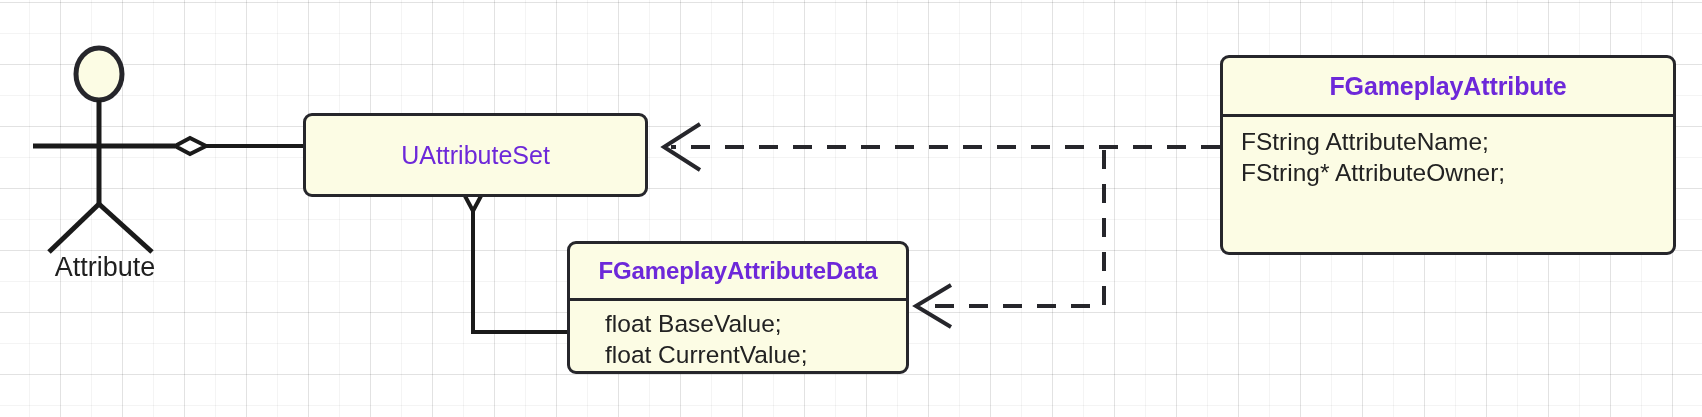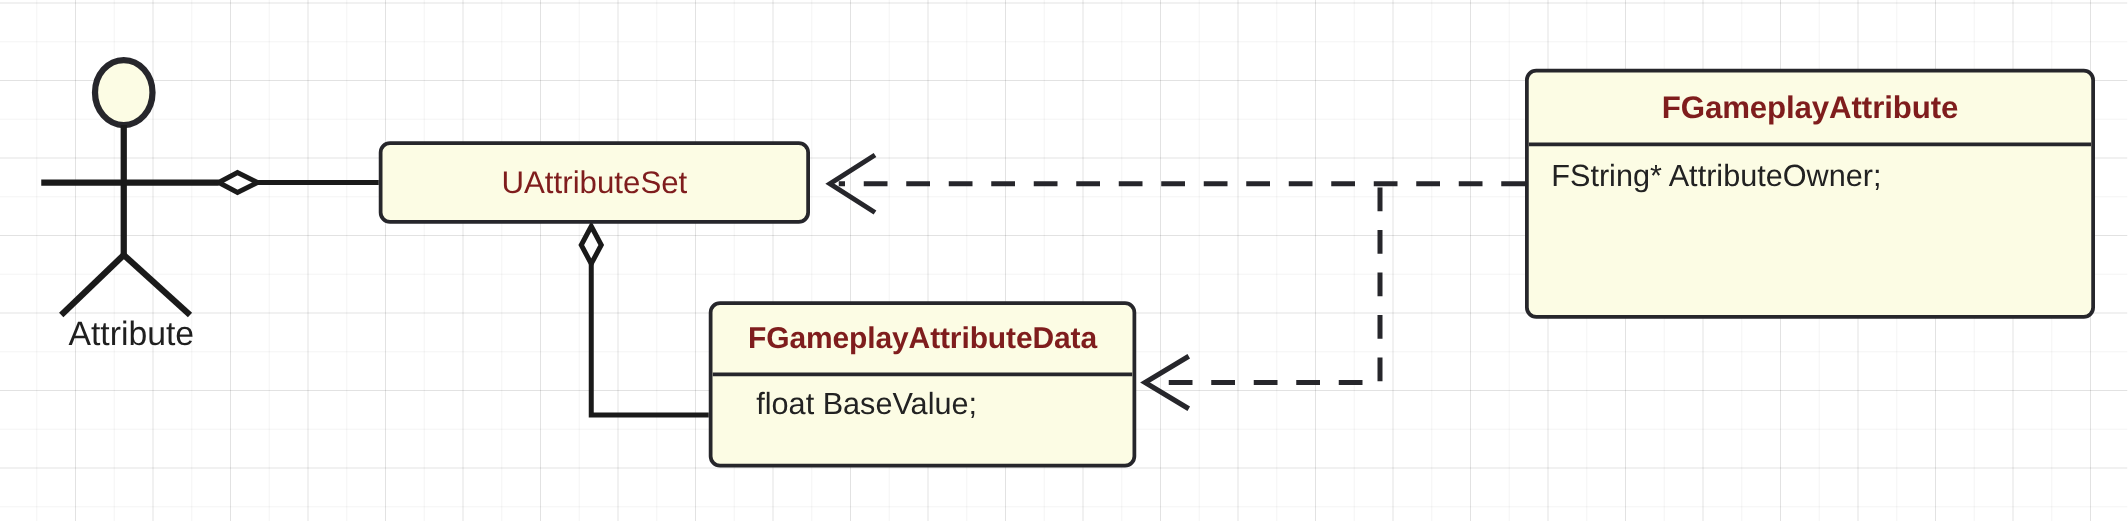--- a/index.html
+++ b/index.html
@@ -35,21 +35,21 @@
     position: absolute;
     background: #fcfce4;
     border: 3px solid #26262b;
     border-radius: 9px;
     box-sizing: border-box;
     overflow: hidden;
   }
   .uml-header {
     text-align: left;
     font-weight: bold;
-    color: #7f1d1d;
+    color: #6d28d9;
     box-sizing: border-box;
     display: flex;
     align-items: center;
     justify-content: center;
   }
   .uml-header.with-divider {
     border-bottom: 3px solid #26262b;
   }
   .uml-body {
     padding: 9px 18px 6px 18px;
@@ -93,21 +93,21 @@
     font-size: 24.5px;
     padding-top: 7px;
     padding-left: 35px;
   }
 
   
   #box-uattributeset {
     left: 303px;
     top: 113px;
     width: 345px;
-    height: 66px;
+    height: 84px;
   }
   #box-uattributeset .uml-header {
     height: 100%;
     font-weight: normal;
     font-size: 25px;
   }
 
   
   #actor-label {
     position: absolute;
@@ -162,23 +162,25 @@
   <div id="actor-label">Attribute</div>
 
   <div class="uml-box" id="box-uattributeset">
     <div class="uml-header">UAttributeSet</div>
   </div>
 
   <div class="uml-box" id="box-fgameplayattributedata">
     <div class="uml-header with-divider">FGameplayAttributeData</div>
     <div class="uml-body">
       <div class="uml-attr">float BaseValue;</div>
+      <div class="uml-attr">float CurrentValue;</div>
     </div>
   </div>
 
   <div class="uml-box" id="box-fgameplayattribute">
     <div class="uml-header with-divider">FGameplayAttribute</div>
     <div class="uml-body">
+      <div class="uml-attr">FString AttributeName;</div>
       <div class="uml-attr">FString* AttributeOwner;</div>
     </div>
   </div>
 
 </div>
 
 </body></html>

